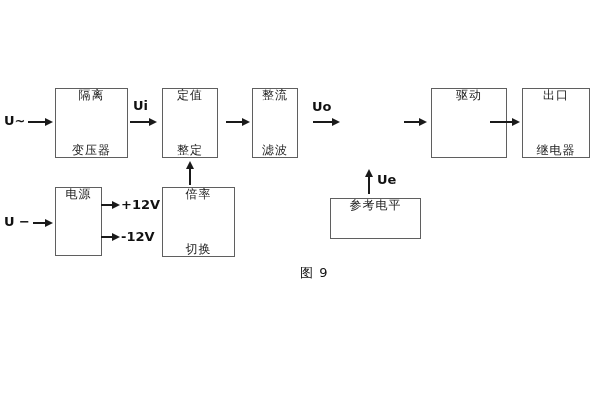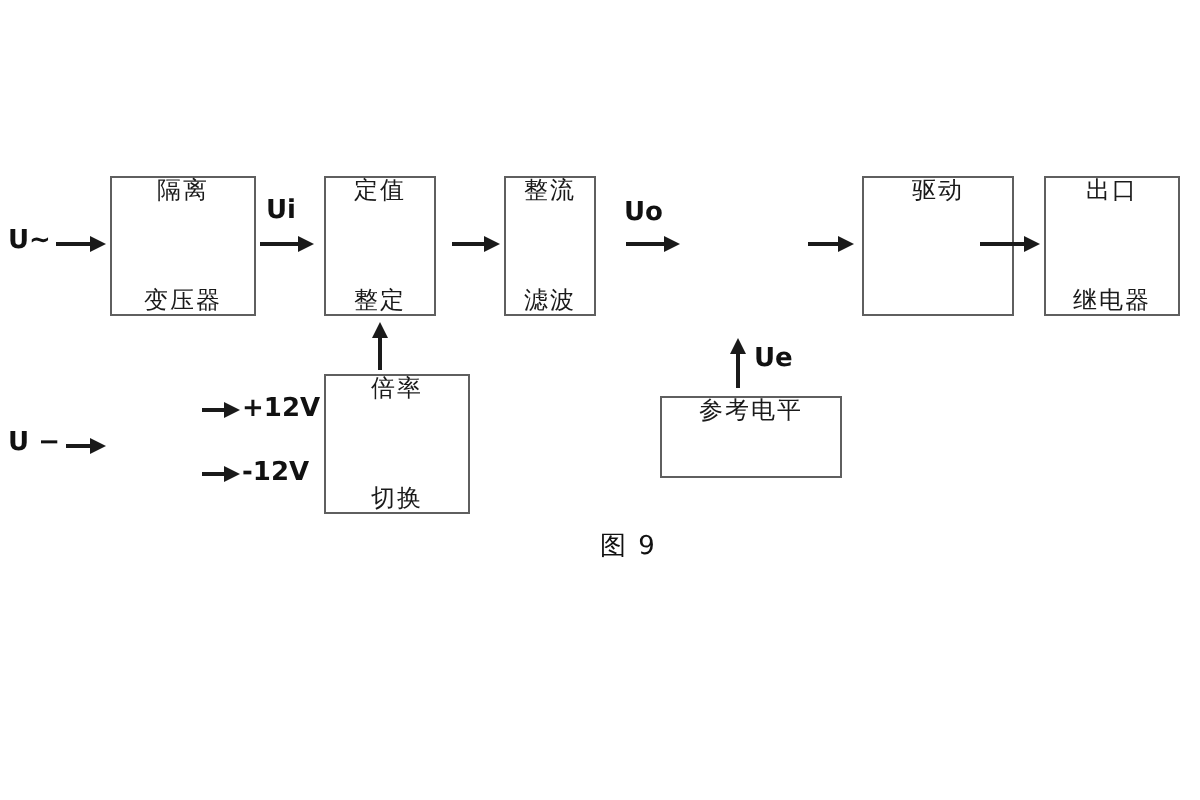--- a/index.html
+++ b/index.html
@@ -52,20 +52,23 @@
 
   <div class="box" style="left:431px;top:88px;width:76px;height:70px">
     <span>驱动</span>
   </div>
 
   <div class="box" style="left:522px;top:88px;width:68px;height:70px">
     <span>出口</span>
     <span>继电器</span>
   </div>
 
+  <div class="box" style="left:55px;top:187px;width:47px;height:69px">
+    <span>电源</span>
+  </div>
 
   <div class="box" style="left:162px;top:187px;width:73px;height:70px">
     <span>倍率</span>
     <span>切换</span>
   </div>
 
   <div class="box" style="left:330px;top:198px;width:91px;height:41px">
     <span>参考电平</span>
   </div>
 

